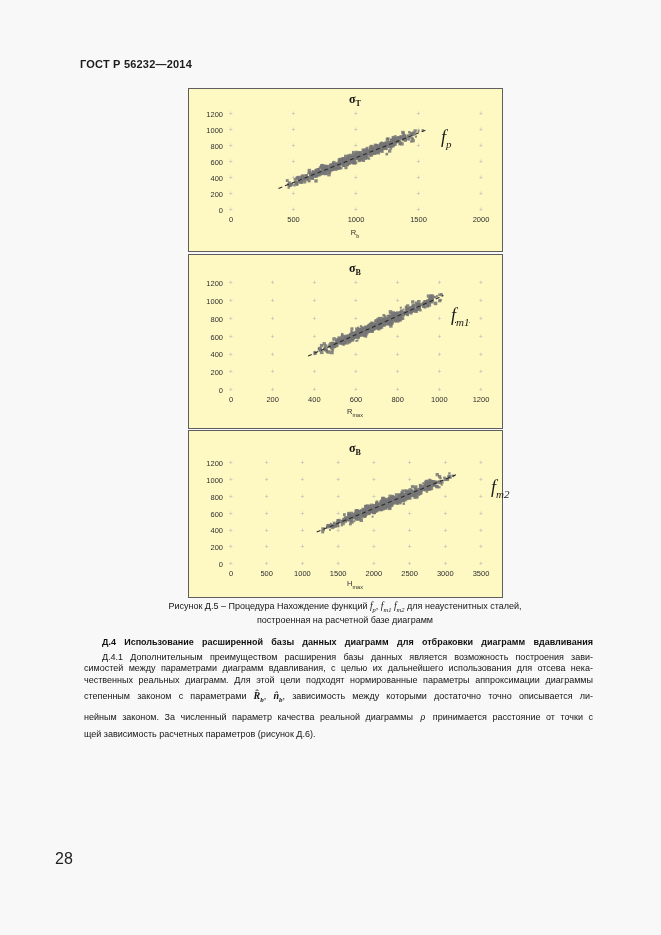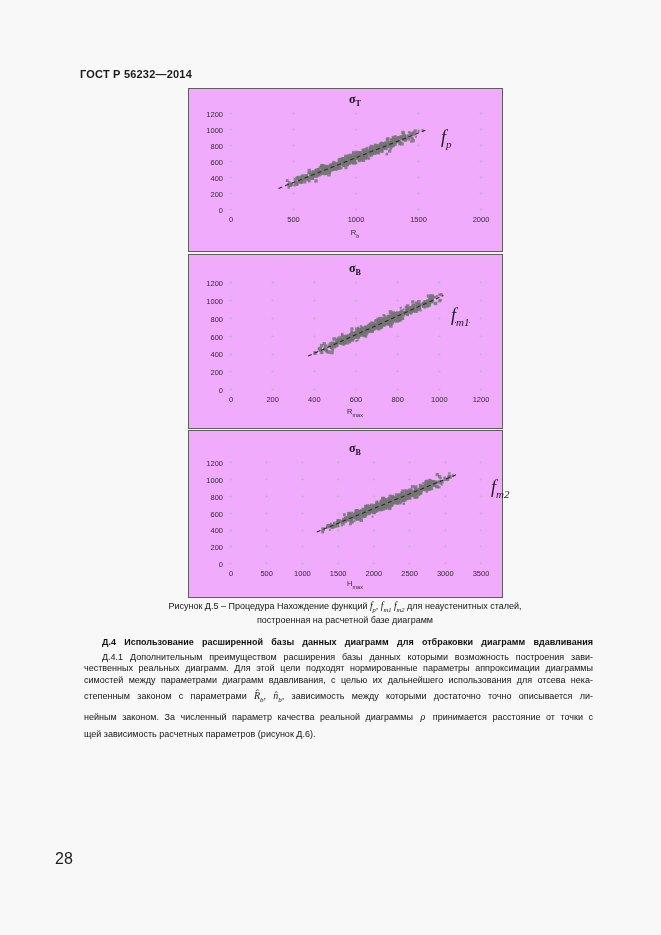--- a/index.html
+++ b/index.html
@@ -2,27 +2,27 @@
 <html><head>
 <meta charset="utf-8">
 <style>
   html,body{margin:0;padding:0;}
   .page{
     position:relative; width:661px; height:935px;
     background:#f8f8f8; overflow:hidden;
     font-family:"Liberation Sans",sans-serif; color:#1c1c1c;
   }
   .header{
-    position:absolute; left:80px; top:68px;
+    position:absolute; left:80px; top:58px;
     font-size:11px; font-weight:bold; letter-spacing:.2px;
   }
   
   .chart{
     position:absolute; left:188px; width:313px;
-    border:1px solid #5e5e5e; background:#f0abfc;
+    border:1px solid #5e5e5e; background:#fef9c3;
   }
   .c1{top:88px;  height:162px;}
   .c2{top:254px; height:173px;}
   .c3{top:430px; height:166px;}
   .chart svg{position:absolute; left:0; top:0;}
   .chart-title{
     position:absolute; left:20px; width:292px; text-align:center;
     font-family:"Liberation Serif",serif; font-weight:bold; font-size:12px; color:#111;
   }
   .c1 .chart-title{top:3px;} .c2 .chart-title{top:6px;} .c3 .chart-title{top:10px;}
@@ -62,21 +62,21 @@
     position:absolute; top:637px; left:84px; width:509px;
     font-size:9px; font-weight:bold; color:#111;
     text-align:justify; text-align-last:justify;
     padding-left:0; text-indent:18px; white-space:nowrap;
   }
   .para{position:absolute; top:652px; left:84px; width:509px; font-size:9px; color:#151515;}
   .pline{line-height:11.3px; text-align:justify; text-align-last:justify;}
   .pline.tall{margin-top:4.5px; line-height:12.5px;}
   .pline.last{text-align-last:left;}
   .pline.indent{text-indent:18px;}
-  .mvar{font-family:"Liberation Serif",serif; font-style:italic; font-size:10px;}
+  .mvar{font-family:"Liberation Serif",serif; font-style:italic; font-size:10px;font-weight:bold;}
   .mvar sub{font-size:7px;}
   .rho{font-family:"Liberation Serif",serif; font-style:italic; font-size:10px; padding:0 2px;}
   .page-number{position:absolute; left:55px; top:850px; font-size:16px; color:#222;}
 </style>
 </head>
 <body>
 
 <div class="page">
 
   <div class="header">ГОСТ Р 56232—2014</div>
@@ -2240,23 +2240,23 @@
     </div>
 
   <div class="caption">
     <span>Рисунок Д.5 – Процедура Нахождение функций </span><span class="fn"><span>f</span><sub>p</sub></span><span>, </span><span class="fn"><span>f</span><sub>m1</sub></span><span> </span><span class="fn"><span>f</span><sub>m2</sub></span><span> для неаустенитных сталей,</span><br>
     <span>построенная на расчетной базе диаграмм</span>
   </div>
 
   <div class="heading">Д.4 Использование расширенной базы данных диаграмм для отбраковки диаграмм вдавливания</div>
 
   <div class="para">
-    <div class="pline indent"><span>Д.4.1 Дополнительным преимуществом расширения базы данных которыми возможность построения зави-</span></div>
+    <div class="pline indent"><span>Д.4.1 Дополнительным преимуществом расширения базы данных является возможность построения зави-</span></div>
+    <div class="pline"><span>симостей между параметрами диаграмм вдавливания, с целью их дальнейшего использования для отсева нека-</span></div>
     <div class="pline"><span>чественных реальных диаграмм. Для этой цели подходят нормированные параметры аппроксимации диаграммы</span></div>
-    <div class="pline"><span>симостей между параметрами диаграмм вдавливания, с целью их дальнейшего использования для отсева нека-</span></div>
     <div class="pline tall"><span>степенным законом с параметрами </span><span class="mvar"><span>R̂</span><sub>b</sub></span><span>, </span><span class="mvar"><span>n̂</span><sub>b</sub></span><span>, зависимость между которыми достаточно точно описывается ли-</span></div>
     <div class="pline tall"><span>нейным законом. За численный параметр качества реальной диаграммы </span><span class="rho">ρ</span><span> принимается расстояние от точки с</span></div>
     <div class="pline tall last"><span>щей зависимость расчетных параметров (рисунок Д.6).</span></div>
   </div>
 
   <div class="page-number">28</div>
 
 </div>
 
 </body></html>

